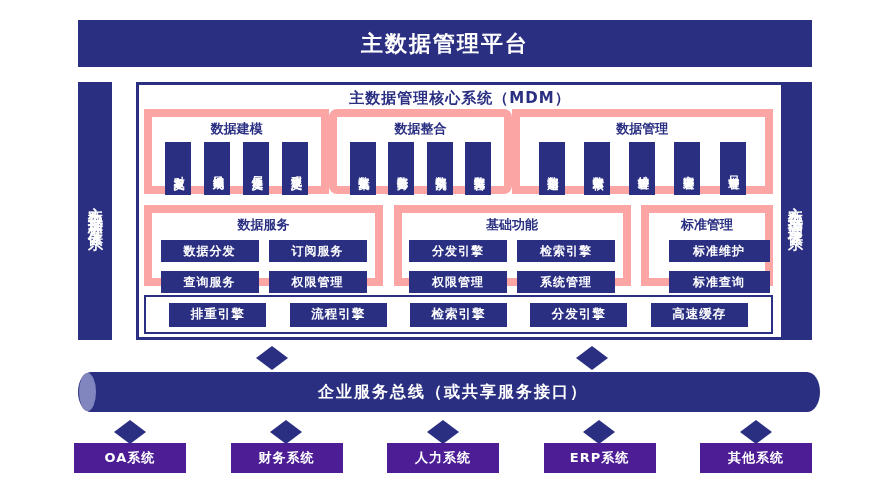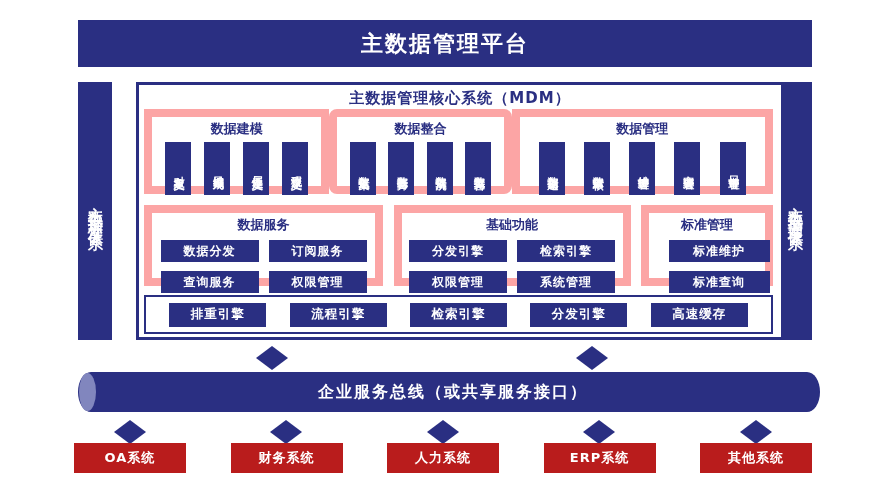--- a/index.html
+++ b/index.html
@@ -100,21 +100,21 @@
     position:absolute; left:1px; top:1px; width:17px; height:38px;
     border-radius:50%; background:#8186BE;
   }
 
   
   .bottom-row {
     position:absolute; left:74px; top:443px; width:738px;
     display:flex; justify-content:space-between;
   }
   .sys {
-    width:112px; height:30px; background:#b91c1c; color:#ffffff;
+    width:112px; height:30px; background:#4c1d95; color:#ffffff;
     display:flex; align-items:center; justify-content:center;
     font-size:13px; font-weight:bold; letter-spacing:1px;
   }
 </style>
 </head>
 <body>
 
 <div class="canvas">
 
   <div class="top-bar navy">

